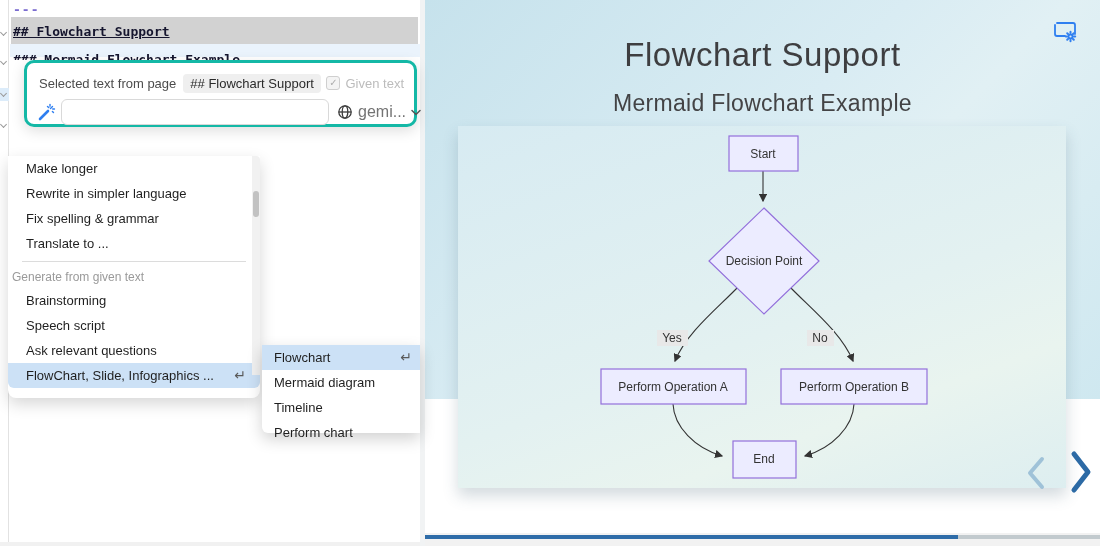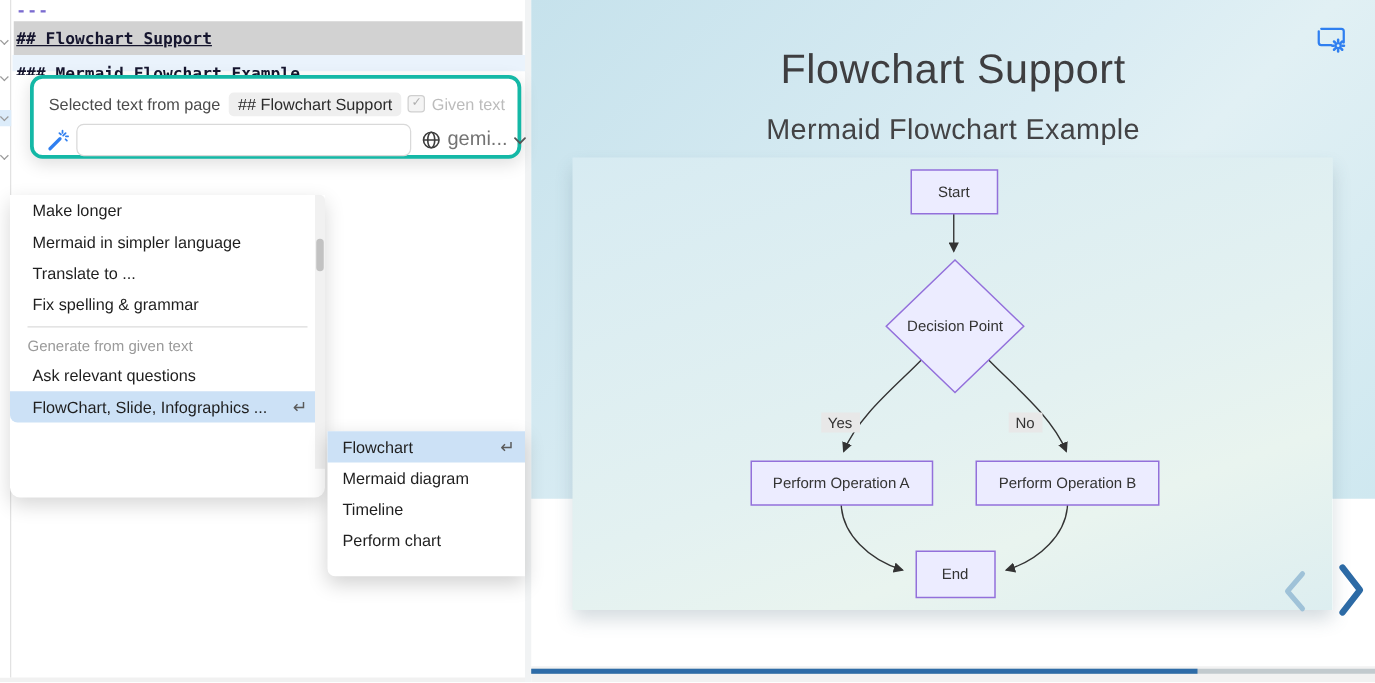--- a/index.html
+++ b/index.html
@@ -40,29 +40,29 @@
   .ai-input { width:268px; height:26px; border:1px solid #d9d9d9; border-radius:6px; outline:none;
     font-size:13px; padding:0 8px; color:#222; background:#fff; flex:none; }
   .model-wrap { display:flex; align-items:center; gap:5px; margin-left:8px; }
   .model-label { font-size:16px; color:#737373; white-space:nowrap; }
 
   
   .menu { position:absolute; left:8px; top:128px; width:252px; height:242px; background:#fff;
     border-radius:0 0 8px 8px; box-shadow:0 6px 16px rgba(0,0,0,.16); z-index:20;margin-top:28px; }
   .menu-item { position:relative; height:25px; line-height:25px; padding-left:18px; font-size:13px; color:#1f1f1f; }
   .menu-divider { height:1px; background:#dcdcdc; margin:5px 14px 4px 14px; }
-  .menu-section { height:22px; line-height:22px; padding-left:14px; font-size:12px; color:#9a9a9a; }
+  .menu-section { height:22px; line-height:22px; padding-left:4px; font-size:12px; color:#9a9a9a; }
   .menu-item.hl { background:#cce1f6; display:flex; align-items:center; border-radius:0 0 6px 6px; }
   .menu-item.hl .label { flex:1; }
   .enter-glyph { font-size:14px; color:#5a5a5a; padding-right:14px; }
   .scroll-track { position:absolute; right:0; top:0; width:8px; height:219px; background:#f1f1f1; border-radius:0 4px 0 0; }
   .scroll-thumb { position:absolute; right:1px; top:35px; width:6px; height:26px; background:#c2c2c2; border-radius:3px; }
 
   
-  .submenu { position:absolute; left:262px; top:345px; width:158px; height:116px; background:#fff;
+  .submenu { position:absolute; left:262px; top:345px; width:158px; height:88px; background:#fff;
     border-radius:0 0 0 6px; box-shadow:0 6px 16px rgba(0,0,0,.18); z-index:25; }
   .submenu .menu-item { padding-left:12px; height:25px; }
   .submenu .menu-item.hl { border-radius:0; }
   .submenu .enter-glyph { padding-right:8px; }
 
   
   .slide { position:absolute; left:425px; top:0; width:675px; height:399px;
     background:linear-gradient(135deg,#c6e2ec 0%, #d9ecf3 45%, #e1f0f4 60%, #cfe8f0 100%); }
   .slide-title { position:absolute; left:0; top:36px; width:100%; text-align:center;
     font-size:33px; font-weight:500; color:#3e3e40; letter-spacing:.5px; }
@@ -135,25 +135,27 @@
         <span class="model-label">gemi...</span>
         <svg width="10" height="7" viewBox="0 0 10 7">
           <polyline points="1,1.5 5,5.5 9,1.5" fill="none" stroke="#555" stroke-width="1.5" stroke-linecap="round"></polyline>
         </svg>
       </span>
     </div>
   </div>
 
   <div class="menu">
     <div class="menu-item">Make longer</div>
-    <div class="menu-item">Mermaid in simpler language</div>
+    <div class="menu-item">Rewrite in simpler language</div>
+    <div class="menu-item">Fix spelling &amp; grammar</div>
     <div class="menu-item">Translate to ...</div>
-    <div class="menu-item">Fix spelling &amp; grammar</div>
     <div class="menu-divider"></div>
     <div class="menu-section">Generate from given text</div>
+    <div class="menu-item">Brainstorming</div>
+    <div class="menu-item">Speech script</div>
     <div class="menu-item">Ask relevant questions</div>
     <div class="menu-item hl">
       <span class="label">FlowChart, Slide, Infographics ...</span>
       <span class="enter-glyph">↵</span>
     </div>
     <div class="scroll-track">
       <div class="scroll-thumb"></div>
     </div>
   </div>
 

